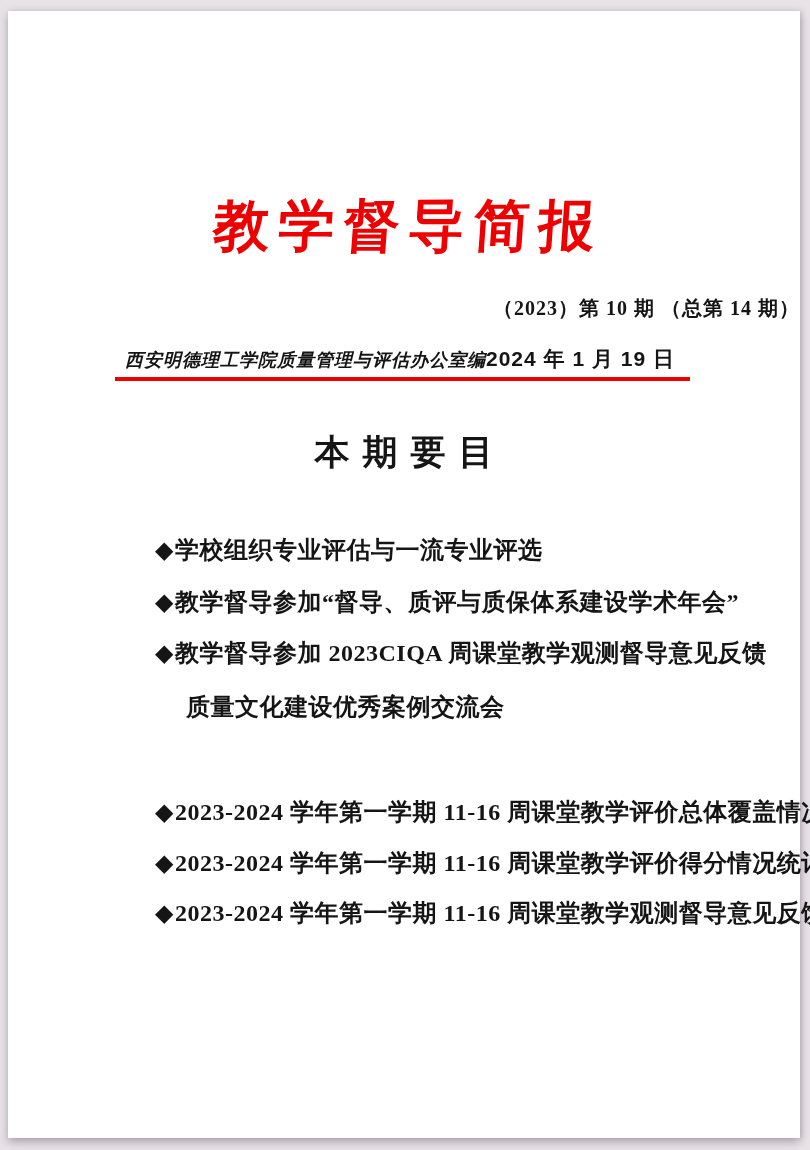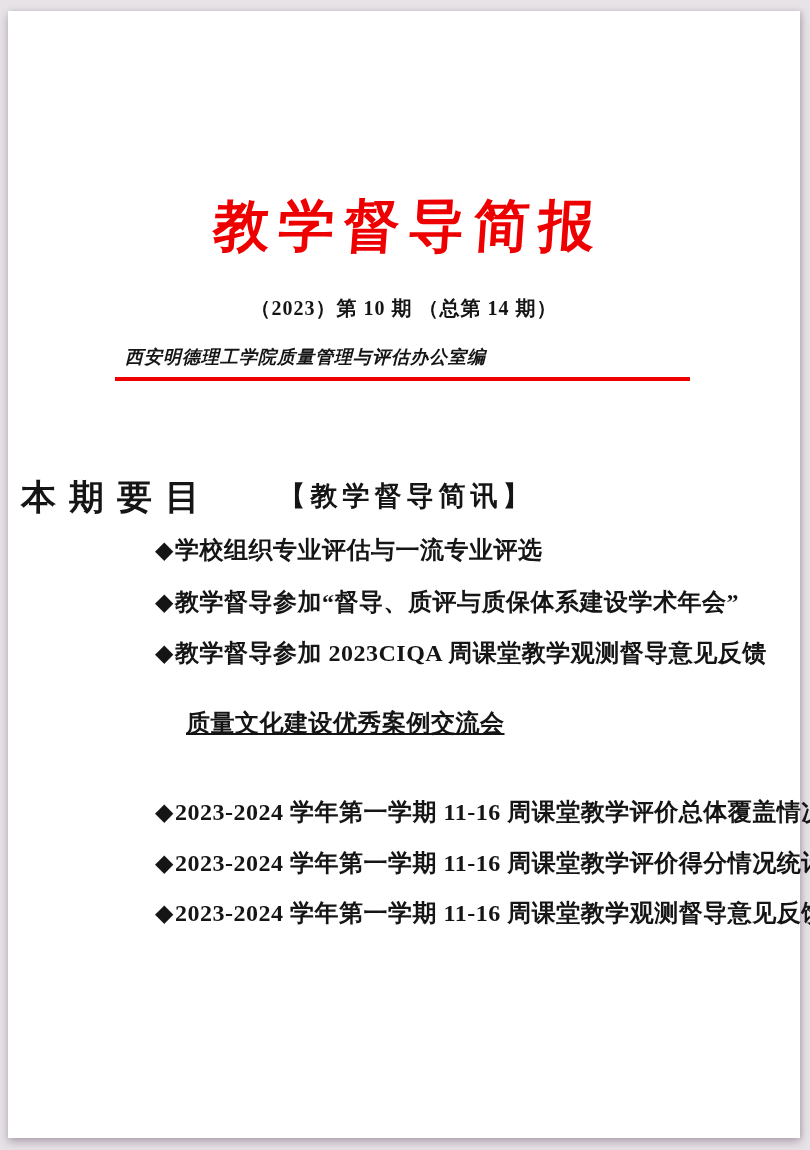--- a/index.html
+++ b/index.html
@@ -29,21 +29,21 @@
     text-align:center;
     font-size:56px;line-height:1.2;
     font-weight:900;
     color:var(--accent-red);
     letter-spacing:9px;text-indent:9px;
     transform:skewX(-4deg);
     white-space:nowrap;
   }
   .issue-line{
     position:absolute;top:284px;left:0;width:100%;
-    text-align:center;
+    text-align:right;
     font-size:20px;font-weight:700;
     letter-spacing:1px;
     white-space:nowrap;
   }
   .edit-row{
     position:absolute;top:334px;left:107px;width:575px;
     display:flex;justify-content:space-between;align-items:baseline;
   }
   .editor-credit{
     font-size:18px;font-weight:700;font-style:italic;
@@ -58,25 +58,24 @@
     letter-spacing:1px;
     white-space:nowrap;
   }
   .divider-rule{
     position:absolute;top:366px;left:107px;width:575px;height:4px;
     background:var(--accent-red);
   }
   
   .contents-heading{
     position:absolute;top:418px;left:0;width:100%;
-    text-align:left;
+    text-align:center;
     font-size:35px;font-weight:900;
     letter-spacing:13px;text-indent:13px;
     white-space:nowrap;
-    margin-top:45px;
   }
   .section-heading{
     position:absolute;left:0;width:100%;
     text-align:center;
     font-size:27px;font-weight:800;
     letter-spacing:5px;text-indent:5px;
     white-space:nowrap;
   }
   .section-heading.s1{top:467px;}
   .section-heading.s2{top:730px;}
@@ -84,43 +83,43 @@
     position:absolute;left:147px;
     font-size:24px;font-weight:600;
     letter-spacing:0.5px;
     white-space:nowrap;
   }
   .toc-line .marker{margin-right:1px;}
   .toc-line.cont{left:177px;}
   .toc-line.i1{top:523px;}
   .toc-line.i2{top:575px;}
   .toc-line.i3{top:626px;}
-  .toc-line.i4{top:696px;text-decoration:underline;}
+  .toc-line.i4{top:680px;}
   .toc-line.i5{top:785px;}
   .toc-line.i6{top:836px;}
   .toc-line.i7{top:886px;}
 </style>
 </head>
 <body>
 
 <div class="page">
 
   <div class="doc-title">教学督导简报</div>
 
   <div class="issue-line">（2023）第 10 期 （总第 14 期）</div>
 
   <div class="edit-row">
     <span class="editor-credit">西安明德理工学院质量管理与评估办公室编</span>
+    <span class="publish-date">2024 年 1 月 19 日</span>
   </div>
 
   <div class="divider-rule"></div>
 
   <div class="contents-heading">本期要目</div>
 
-  <div class="section-heading s1">【教学督导简讯】</div>
 
   <div class="toc-line i1">
     <span class="marker">◆</span><span class="text">学校组织专业评估与一流专业评选</span>
   </div>
 
   <div class="toc-line i2">
     <span class="marker">◆</span><span class="text">教学督导参加“督导、质评与质保体系建设学术年会”</span>
   </div>
 
   <div class="toc-line i3">

